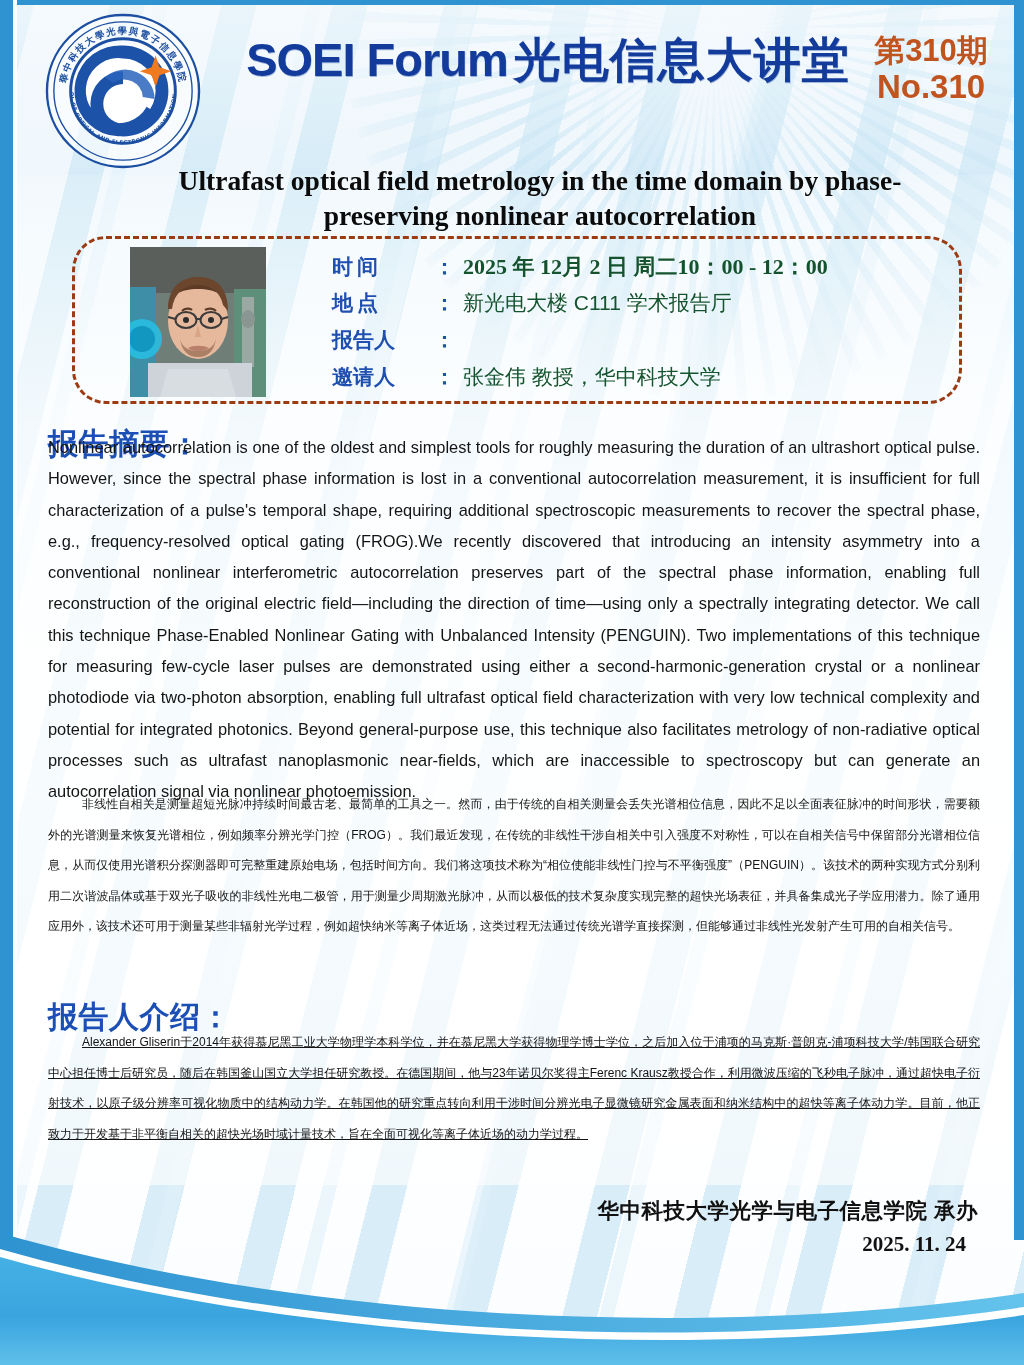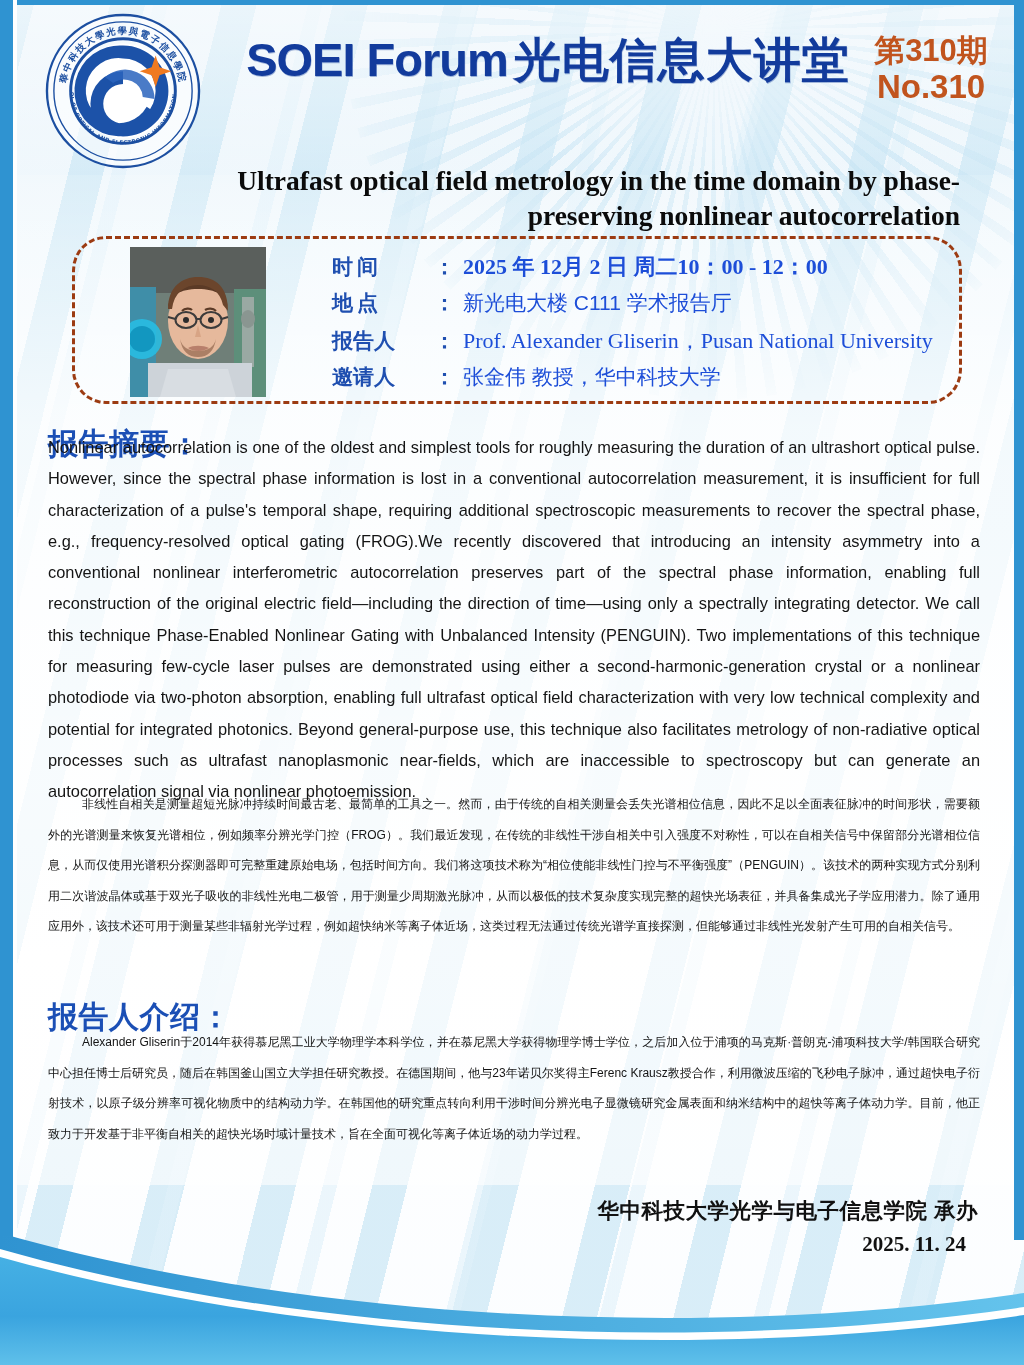--- a/index.html
+++ b/index.html
@@ -158,21 +158,21 @@
     font-size: 30px;
     font-weight: bold;
     color: #111111;
     letter-spacing: 0.5px;
   }
   .title-en {
     position: absolute;
     left: 120px;
     top: 163px;
     width: 840px;
-    text-align: right;
+    text-align: center;
     font-family: "Liberation Serif", "DejaVu Serif", serif;
     font-size: 27.5px;
     font-weight: bold;
     color: #0b0b0b;
     line-height: 1.28;
   }
 
   
   .info-box {
     position: absolute;
@@ -215,21 +215,21 @@
     letter-spacing: 4px;
   }
   .info-label.wide { letter-spacing: 0px; }
   .info-colon {
     color: #1f4fb0;
     font-weight: bold;
     font-size: 21px;
     flex: 0 0 14px;
   }
   .info-value {
-    color: #1d4ed8;
+    color: #14532d;
     font-size: 21px;
     padding-left: 8px;
   }
   .info-value.serif {
     font-family: "Liberation Serif", "DejaVu Serif", serif;
     font-size: 22px;
   }
   .info-value.bold { font-weight: bold; }
 
   
@@ -256,21 +256,21 @@
     font-size: 16.4px;
     line-height: 31.3px;
   }
   .para.cn {
     font-size: 12px;
     line-height: 30.6px;
     text-indent: 34px;
   }
   #abs-en { top: 432px; }
   #abs-cn { top: 789px; }
-  #bio-cn { top: 1027px; }
+  #bio-cn { top: 1027px; text-decoration: underline; }
 
   .footer-org {
     position: absolute;
     right: 46px;
     top: 1196px;
     font-size: 21.5px;
     font-weight: bold;
     color: #111111;
     letter-spacing: 0.5px;
   }
@@ -379,21 +379,20 @@
       <span class="info-value serif bold">2025 年 12月 2 日 周二10：00 - 12：00</span>
     </div>
     <div class="info-row">
       <span class="info-label">地点</span>
       <span class="info-colon">：</span>
       <span class="info-value">新光电大楼 C111 学术报告厅</span>
     </div>
     <div class="info-row">
       <span class="info-label wide">报告人</span>
       <span class="info-colon">：</span>
-      <span class="info-value serif">Prof. Alexander Gliserin，Pusan National University</span>
     </div>
     <div class="info-row">
       <span class="info-label wide">邀请人</span>
       <span class="info-colon">：</span>
       <span class="info-value">张金伟 教授，华中科技大学</span>
     </div>
   </div>
 
   <div class="section-head" id="abs-head">报告摘要：</div>
   <div class="para en" id="abs-en">Nonlinear autocorrelation is one of the oldest and simplest tools for roughly measuring the duration of an ultrashort optical pulse. However, since the spectral phase information is lost in a conventional autocorrelation measurement, it is insufficient for full characterization of a pulse's temporal shape, requiring additional spectroscopic measurements to recover the spectral phase, e.g., frequency-resolved optical gating (FROG).We recently discovered that introducing an intensity asymmetry into a conventional nonlinear interferometric autocorrelation preserves part of the spectral phase information, enabling full reconstruction of the original electric field—including the direction of time—using only a spectrally integrating detector. We call this technique Phase-Enabled Nonlinear Gating with Unbalanced Intensity (PENGUIN). Two implementations of this technique for measuring few-cycle laser pulses are demonstrated using either a second-harmonic-generation crystal or a nonlinear photodiode via two-photon absorption, enabling full ultrafast optical field characterization with very low technical complexity and potential for integrated photonics. Beyond general-purpose use, this technique also facilitates metrology of non-radiative optical processes such as ultrafast nanoplasmonic near-fields, which are inaccessible to spectroscopy but can generate an autocorrelation signal via nonlinear photoemission.</div>

